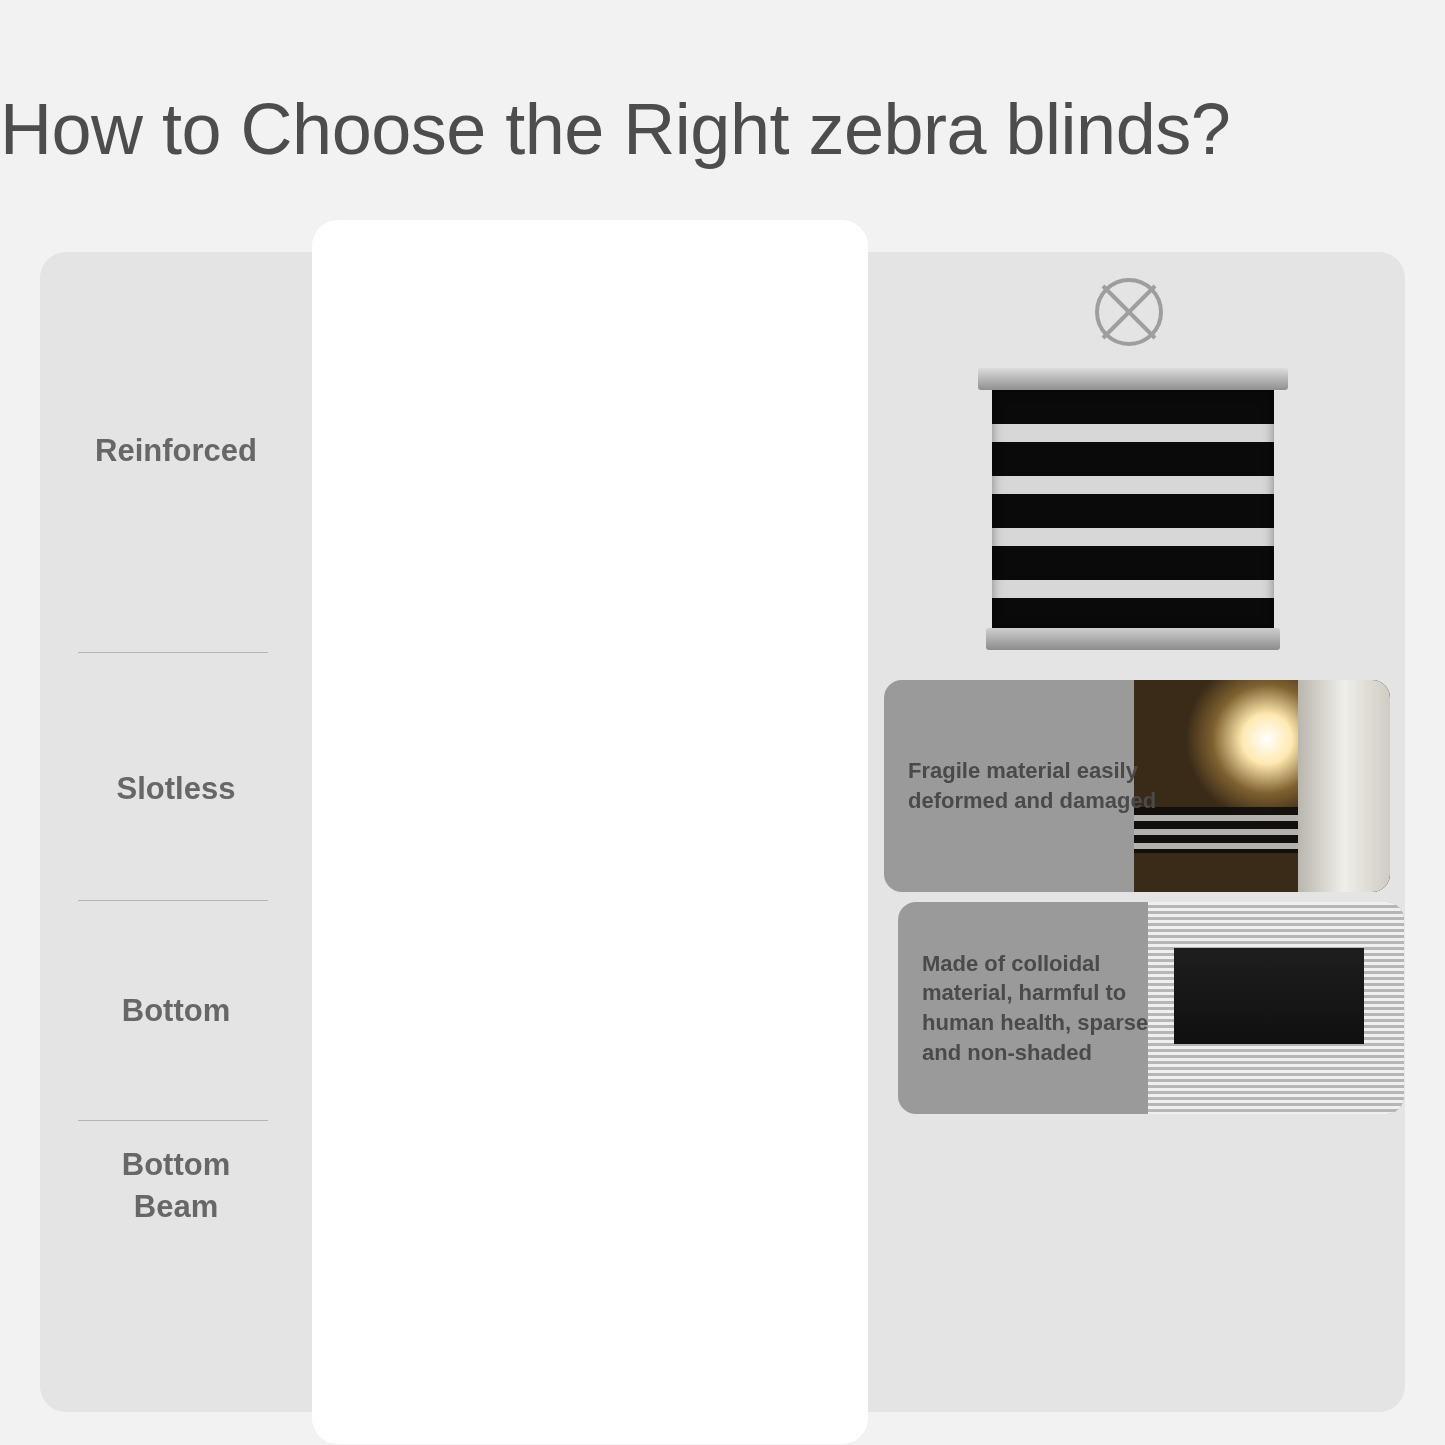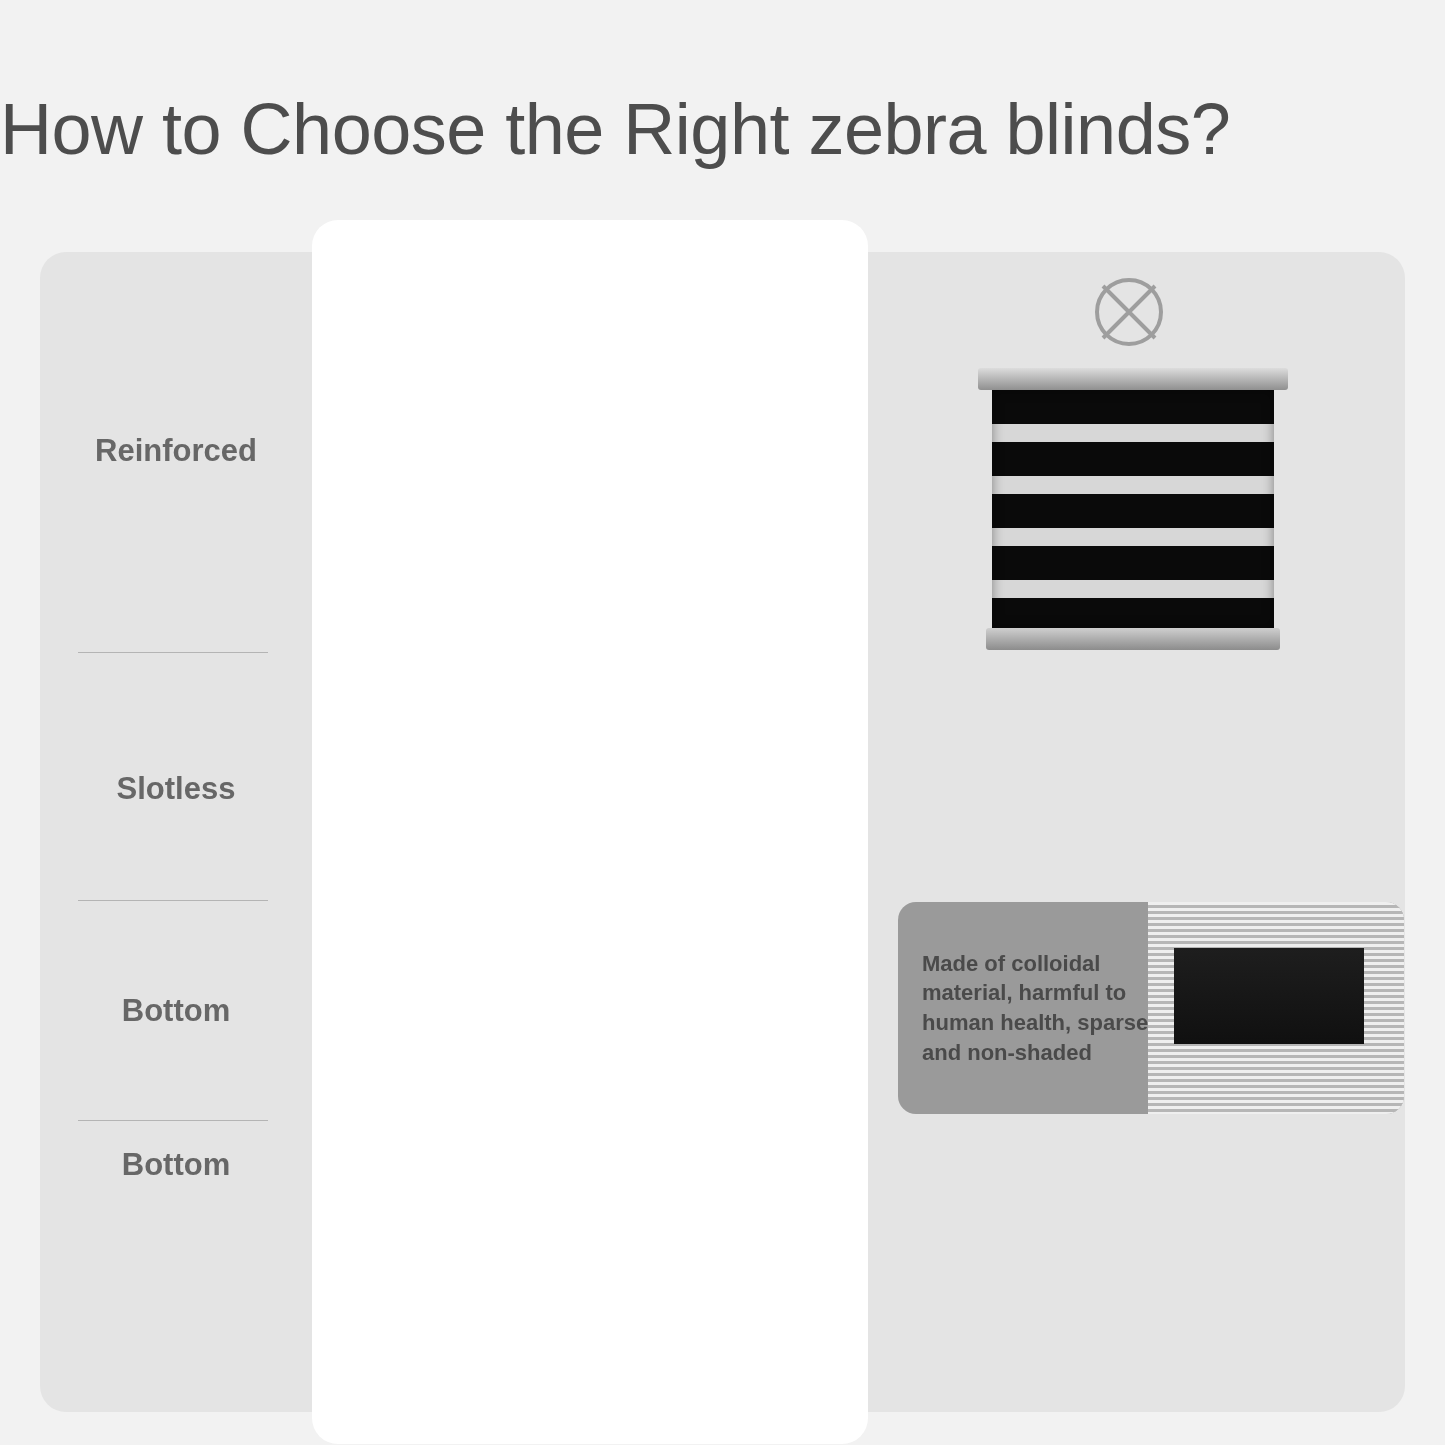--- a/index.html
+++ b/index.html
@@ -276,20 +276,21 @@
   <div class="divider" id="div2"></div>
   <div class="divider" id="div3"></div>
 
   <div class="row-label" id="label-product">
     <div>Reinforced</div>
   </div>
   <div class="row-label" id="label-material">Slotless</div>
   <div class="row-label" id="label-fabric">Bottom</div>
   <div class="row-label" id="label-bottom">
     <div>Bottom</div>
+    <div>Beam</div>
   </div>
 
   <div class="center-panel"></div>
 
   <div class="mark-icon" id="check-icon">
     <svg width="100" height="90" viewBox="0 0 100 90">
       <circle cx="42" cy="48" r="34" fill="none" stroke="#8a8a8a" stroke-width="4"></circle>
       <path d="M22 48 L38 64 L88 12" fill="none" stroke="#3a3a3a" stroke-width="12" stroke-linecap="square" stroke-linejoin="miter"></path>
     </svg>
   </div>
@@ -352,20 +353,30 @@
         <div class="dark"></div>
         <div class="rail"></div>
       </div>
     </div>
     <div class="card-text">
       <div class="card-head">REINFORCED</div>
       <div class="card-body">Reinforced heavy-duty bottom bar (balanced to size and won't leak light)</div>
     </div>
   </div>
 
+  <div class="card bad" id="card-bad-material">
+    <div class="bad-img">
+      <div class="sun-window">
+        <div class="glow"></div>
+        <div class="streak"></div>
+        <div class="molding"></div>
+      </div>
+    </div>
+    <div class="bad-text">Fragile material easily deformed and damaged</div>
+  </div>
 
   <div class="card bad" id="card-bad-fabric">
     <div class="bad-img">
       <div class="sheer-window">
         <div class="mesh"></div>
         <div class="dark"></div>
       </div>
     </div>
     <div class="bad-text">Made of colloidal material, harmful to human health, sparse and non-shaded</div>
   </div>

